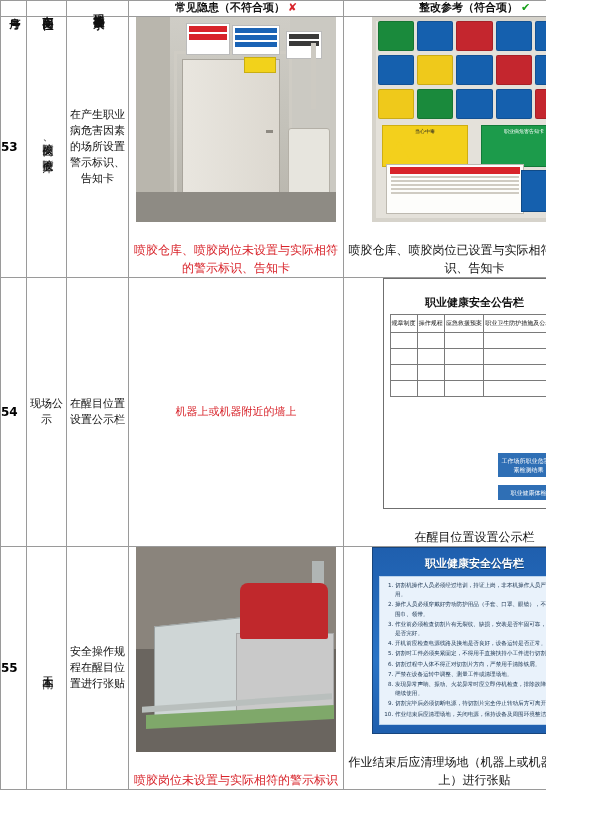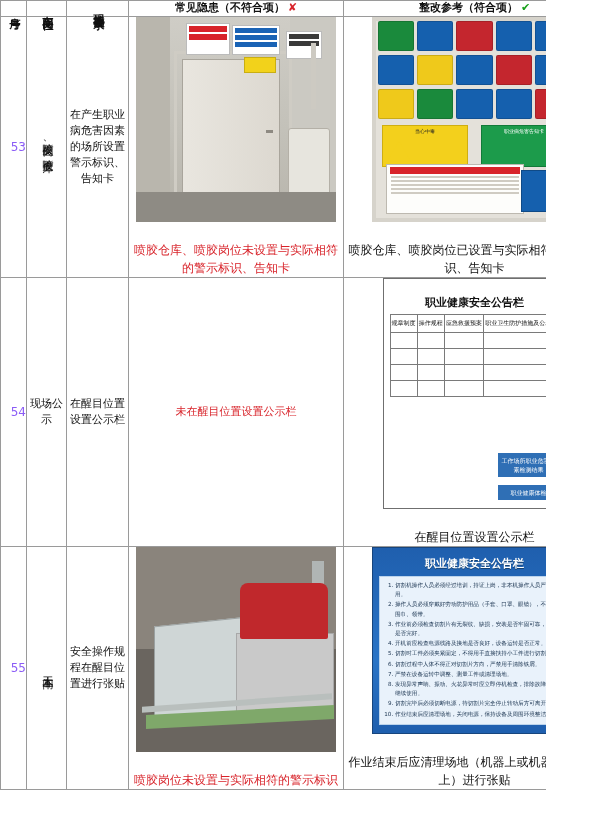--- a/index.html
+++ b/index.html
@@ -36,23 +36,24 @@
     text-align:center;
     font-size:11px;
     line-height:1.35;
     font-weight:bold;
     padding:6px 2px;
     color:#111;
   }
   .hdr .x{color:#d8232a;font-weight:bold;margin-left:3px;}
   .hdr .v{color:#17a01a;font-weight:bold;margin-left:3px;}
   .seqnum{
-    text-align:right;
+    text-align:left;
     font-size:12px;
-    color:#8b5cf6;
+    color:#000000;
+    font-weight:bold;
   }
   .narrow-col{
     font-size:11px;
     line-height:1.45;
     text-align:center;
     padding:4px 3px;
     color:#111;
     margin-top:7px;
   }
 
@@ -337,21 +338,21 @@
       </div>
       <div class="cap">喷胶仓库、喷胶岗位已设置与实际相符的警示标识、告知卡</div>
     </td>
   </tr>
 
   <tr>
     <td class="seqnum">54</td>
     <td class="narrow-col">现场公示</td>
     <td class="narrow-col">在醒目位置设置公示栏</td>
     <td class="cellpad">
-      <div class="center-note">未在醒目位置设置公示栏</div>
+      <div class="center-note">机器上或机器附近的墙上</div>
     </td>
     <td class="cellpad">
       <div class="noticebox">
         <div class="nb-title">职业健康安全公告栏</div>
         <table class="nbtable">
           <tbody>
                   <tr>
             <td>规章制度</td>
             <td>操作规程</td>
             <td>应急救援预案</td>

